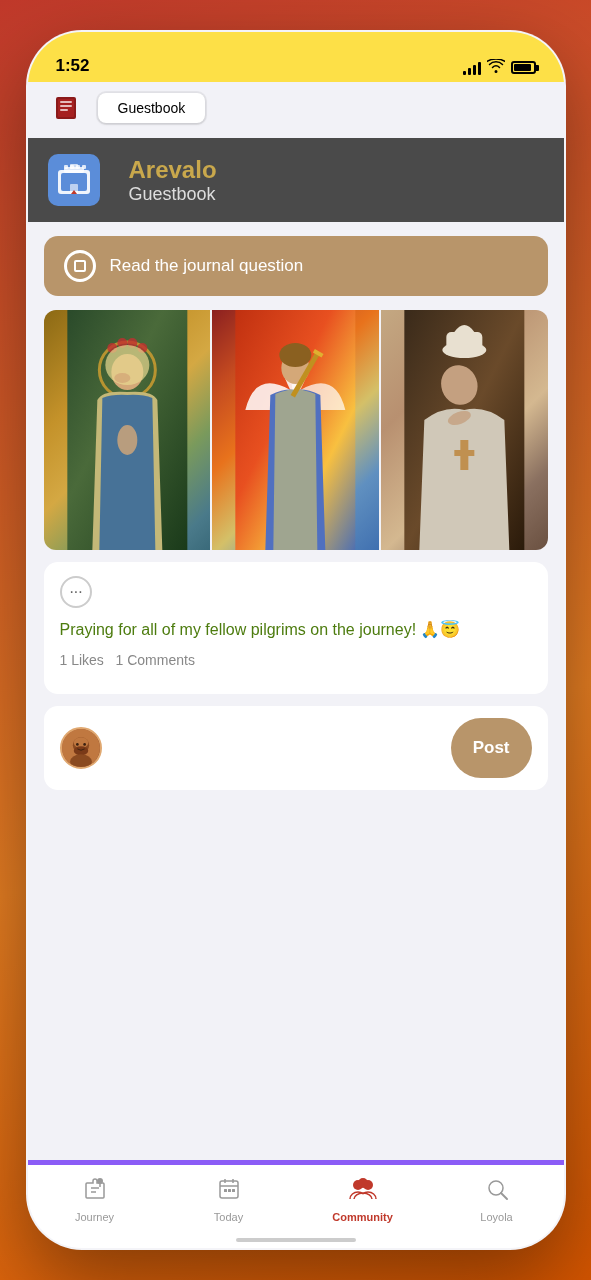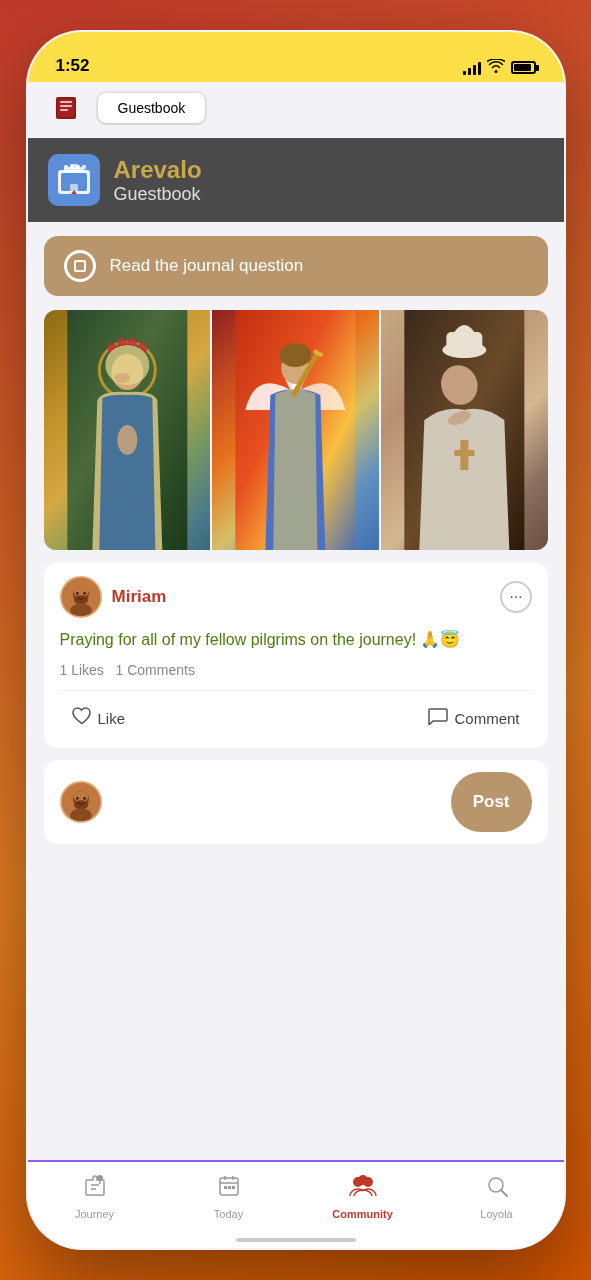--- a/index.html
+++ b/index.html
@@ -129,21 +129,21 @@
       background: transparent;
       color: #555;
     }
 
     
     .header-banner {
       background: #4a4a4a;
       display: flex;
       align-items: center;
       padding: 16px 20px;
-      gap: 14px;
+      gap: 29px;
     }
     .location-icon {
       width: 52px;
       height: 52px;
       background: #5b8dd9;
       border-radius: 10px;
       display: flex;
       align-items: center;
       justify-content: center;
       font-size: 26px;
@@ -321,21 +321,21 @@
       flex-shrink: 0;
     }
 
     
     .bottom-nav {
       position: absolute;
       bottom: 0;
       left: 0;
       right: 0;
       background: white;
-      border-top: 2px solid #8b5cf6;
+      border-top: 5px solid #8b5cf6;
       display: flex;
       justify-content: space-around;
       padding: 12px 0 24px 0;
       height: 88px;
     }
     .nav-item {
       display: flex;
       flex-direction: column;
       align-items: center;
       gap: 4px;
@@ -536,62 +536,26 @@
           <rect x="56" y="130" width="8" height="30" fill="#c09050"></rect>
           <rect x="50" y="140" width="20" height="6" fill="#c09050"></rect>
 
           <ellipse cx="55" cy="108" rx="12" ry="6" fill="#c4a080" opacity="0.8" transform="rotate(-20 55 108)"></ellipse>
         </svg>
       </div>
     </div>
 
     <div class="post-card">
       <div class="post-header">
-        <div class="post-author">
-          <div class="avatar">
-            <svg viewBox="0 0 42 42" width="42" height="42">
-              <circle cx="21" cy="21" r="21" fill="#c07840"></circle>
-              <circle cx="21" cy="18" r="9" fill="#8a4a20"></circle>
-              <ellipse cx="21" cy="15" rx="8" ry="6" fill="#c07840"></ellipse>
-
-              <ellipse cx="21" cy="24" rx="8" ry="5" fill="#7a3a18"></ellipse>
-
-              <circle cx="17" cy="17" r="1.5" fill="#3a2010"></circle>
-              <circle cx="25" cy="17" r="1.5" fill="#3a2010"></circle>
-              <path d="M17 22 Q21 25 25 22" stroke="#3a2010" stroke-width="1" fill="none"></path>
-
-              <ellipse cx="21" cy="36" rx="12" ry="8" fill="#8a4a20"></ellipse>
-            </svg>
-          </div>
-          <span class="post-author-name">Miriam</span>
-        </div>
         <div class="post-menu-btn">···</div>
       </div>
       <div class="post-text">Praying for all of my fellow pilgrims on the journey! 🙏😇</div>
       <div class="post-stats">
         <span>1 Likes</span>&nbsp;&nbsp;
         <span>1 Comments</span>
-      </div>
-      <div class="post-actions">
-        <div class="action-btn">
-          <span class="icon">
-            <svg width="20" height="18" viewBox="0 0 20 18" fill="none">
-              <path d="M10 16.5C10 16.5 1 11 1 5.5C1 3 3 1 5.5 1C7.2 1 8.7 1.9 9.5 3.2C10.3 1.9 11.8 1 13.5 1C16 1 18 3 18 5.5C18 11 10 16.5 10 16.5Z" stroke="#555" stroke-width="1.5" fill="none"></path>
-            </svg>
-          </span>
-          <span>Like</span>
-        </div>
-        <div class="action-btn">
-          <span class="icon">
-            <svg width="20" height="18" viewBox="0 0 20 18" fill="none">
-              <path d="M2 2H18C18.6 2 19 2.4 19 3V13C19 13.6 18.6 14 18 14H5L1 18V3C1 2.4 1.4 2 2 2Z" stroke="#555" stroke-width="1.5" fill="none"></path>
-            </svg>
-          </span>
-          <span>Comment</span>
-        </div>
       </div>
     </div>
 
     <div class="post-input-area">
       <div class="avatar">
         <svg viewBox="0 0 42 42" width="42" height="42">
           <circle cx="21" cy="21" r="21" fill="#c07840"></circle>
           <circle cx="21" cy="18" r="9" fill="#8a4a20"></circle>
           <ellipse cx="21" cy="15" rx="8" ry="6" fill="#c07840"></ellipse>
           <ellipse cx="21" cy="24" rx="8" ry="5" fill="#7a3a18"></ellipse>

